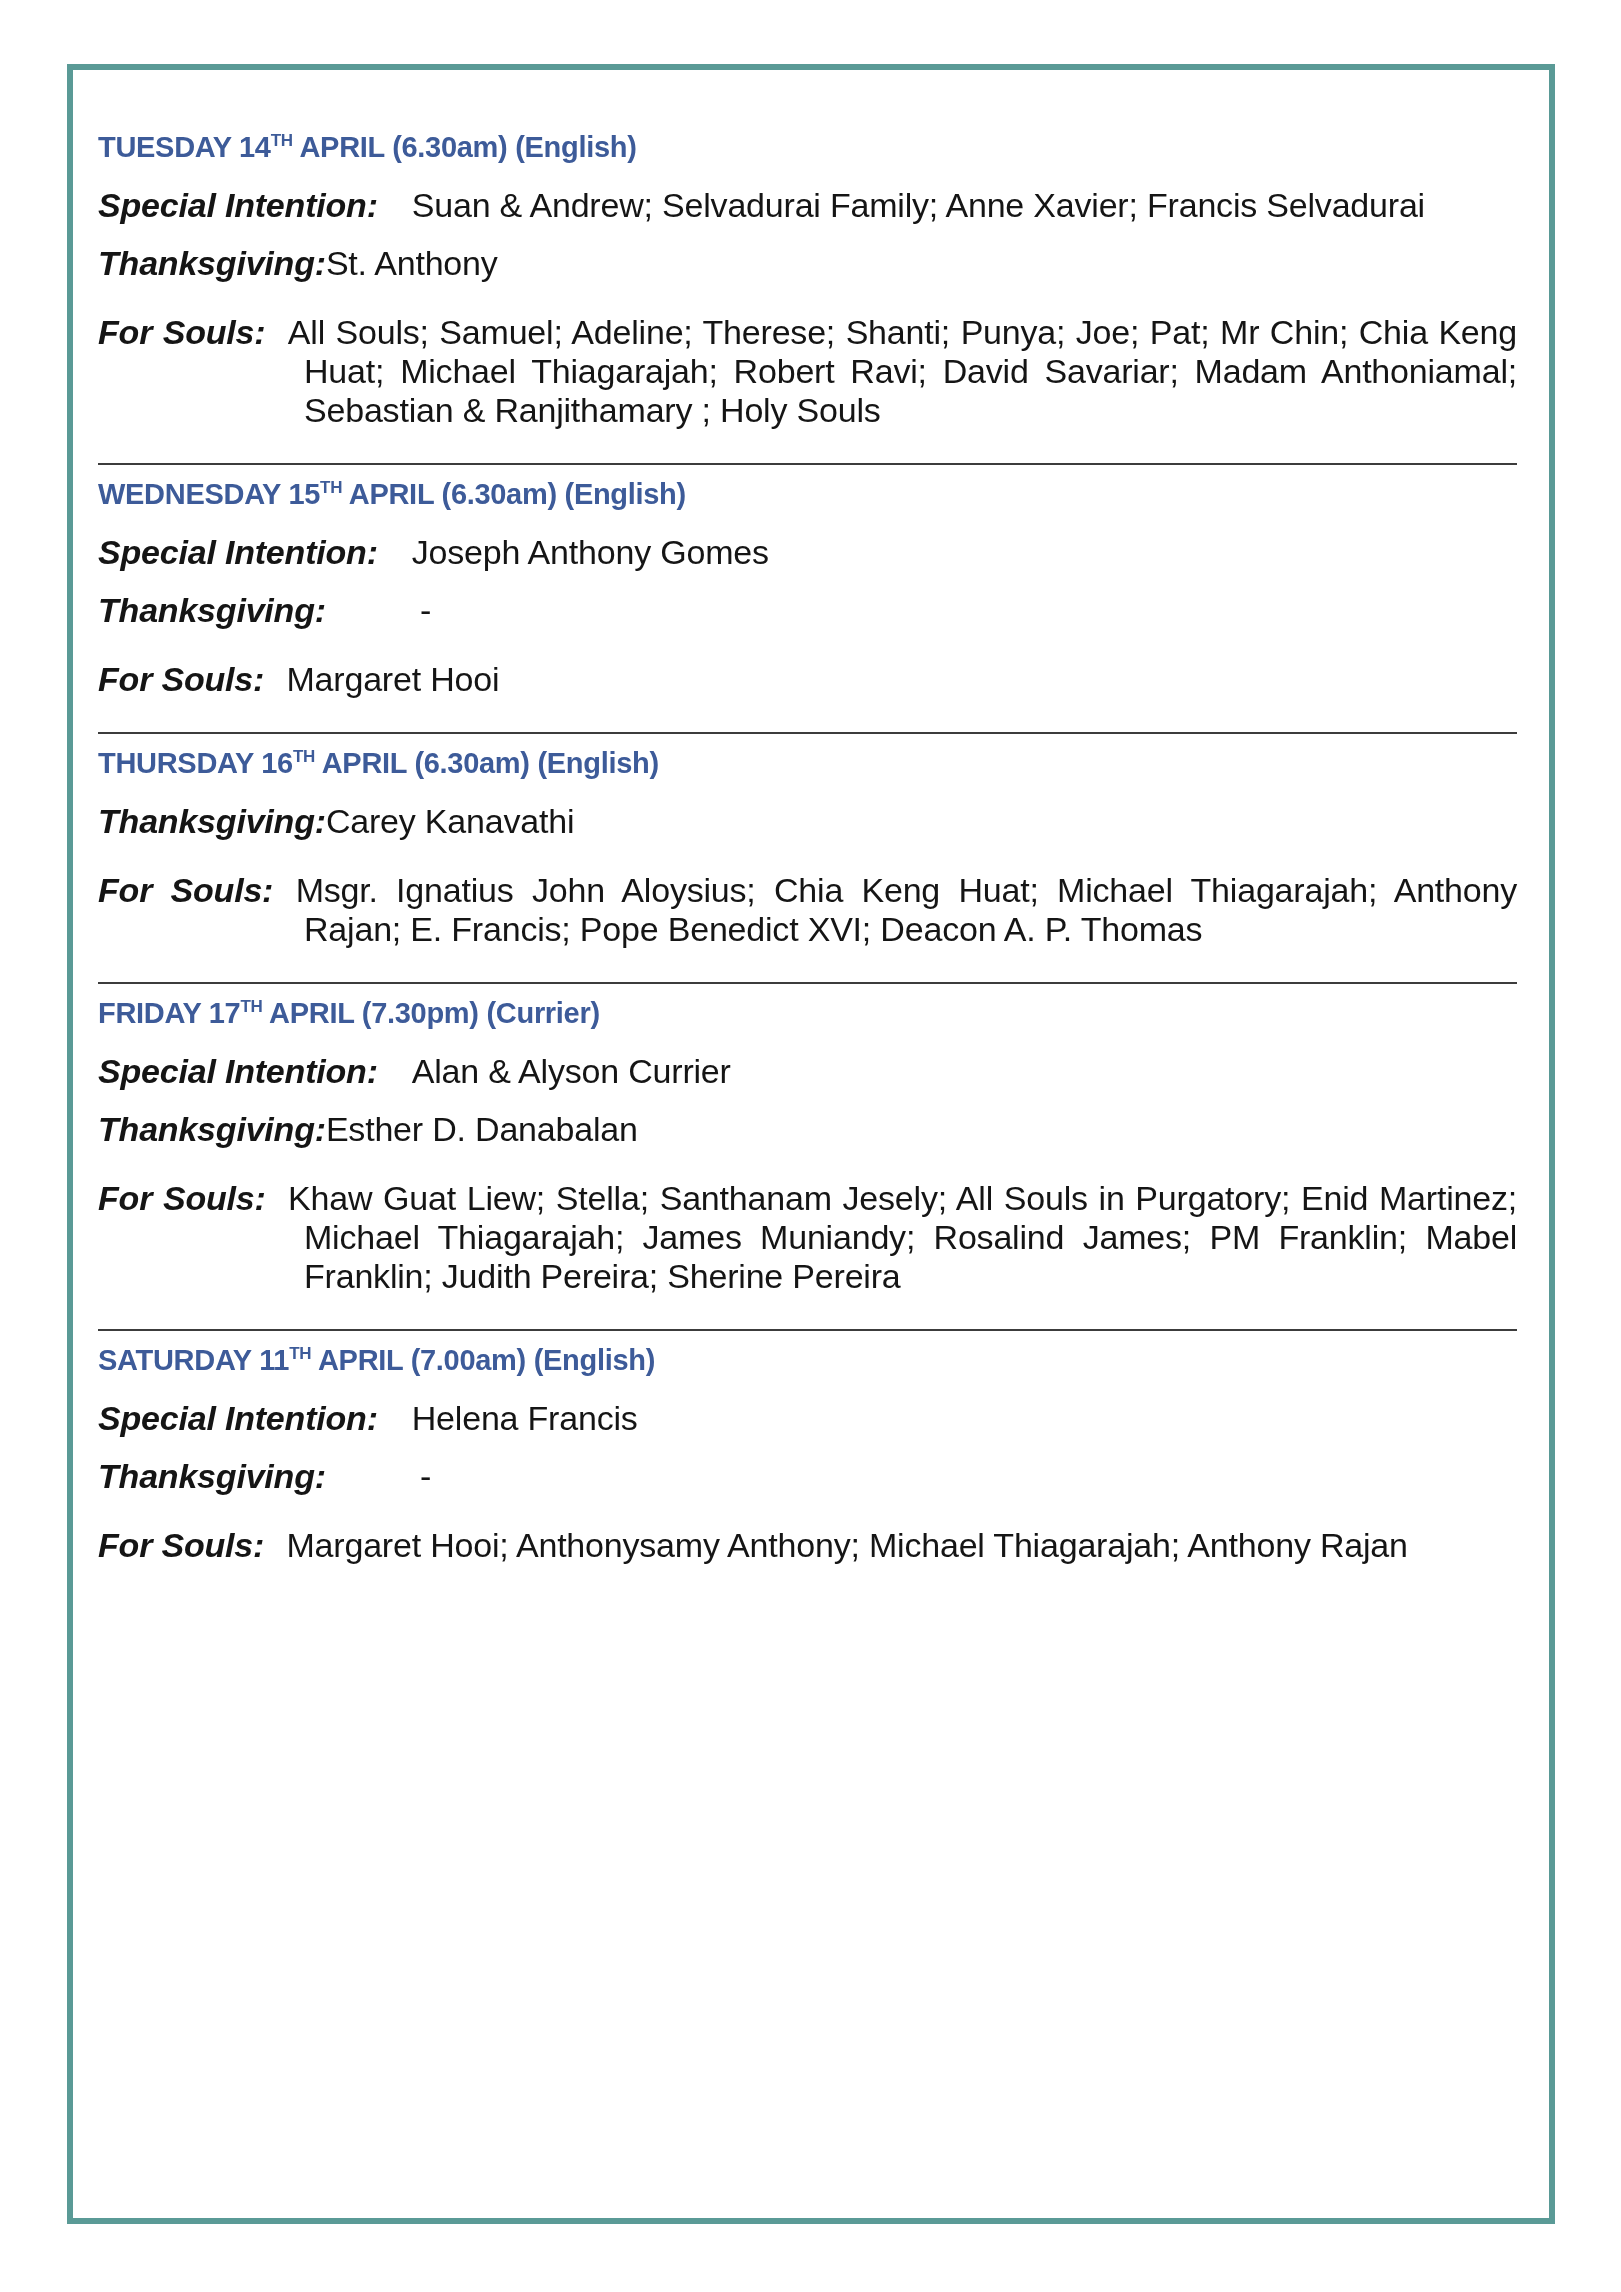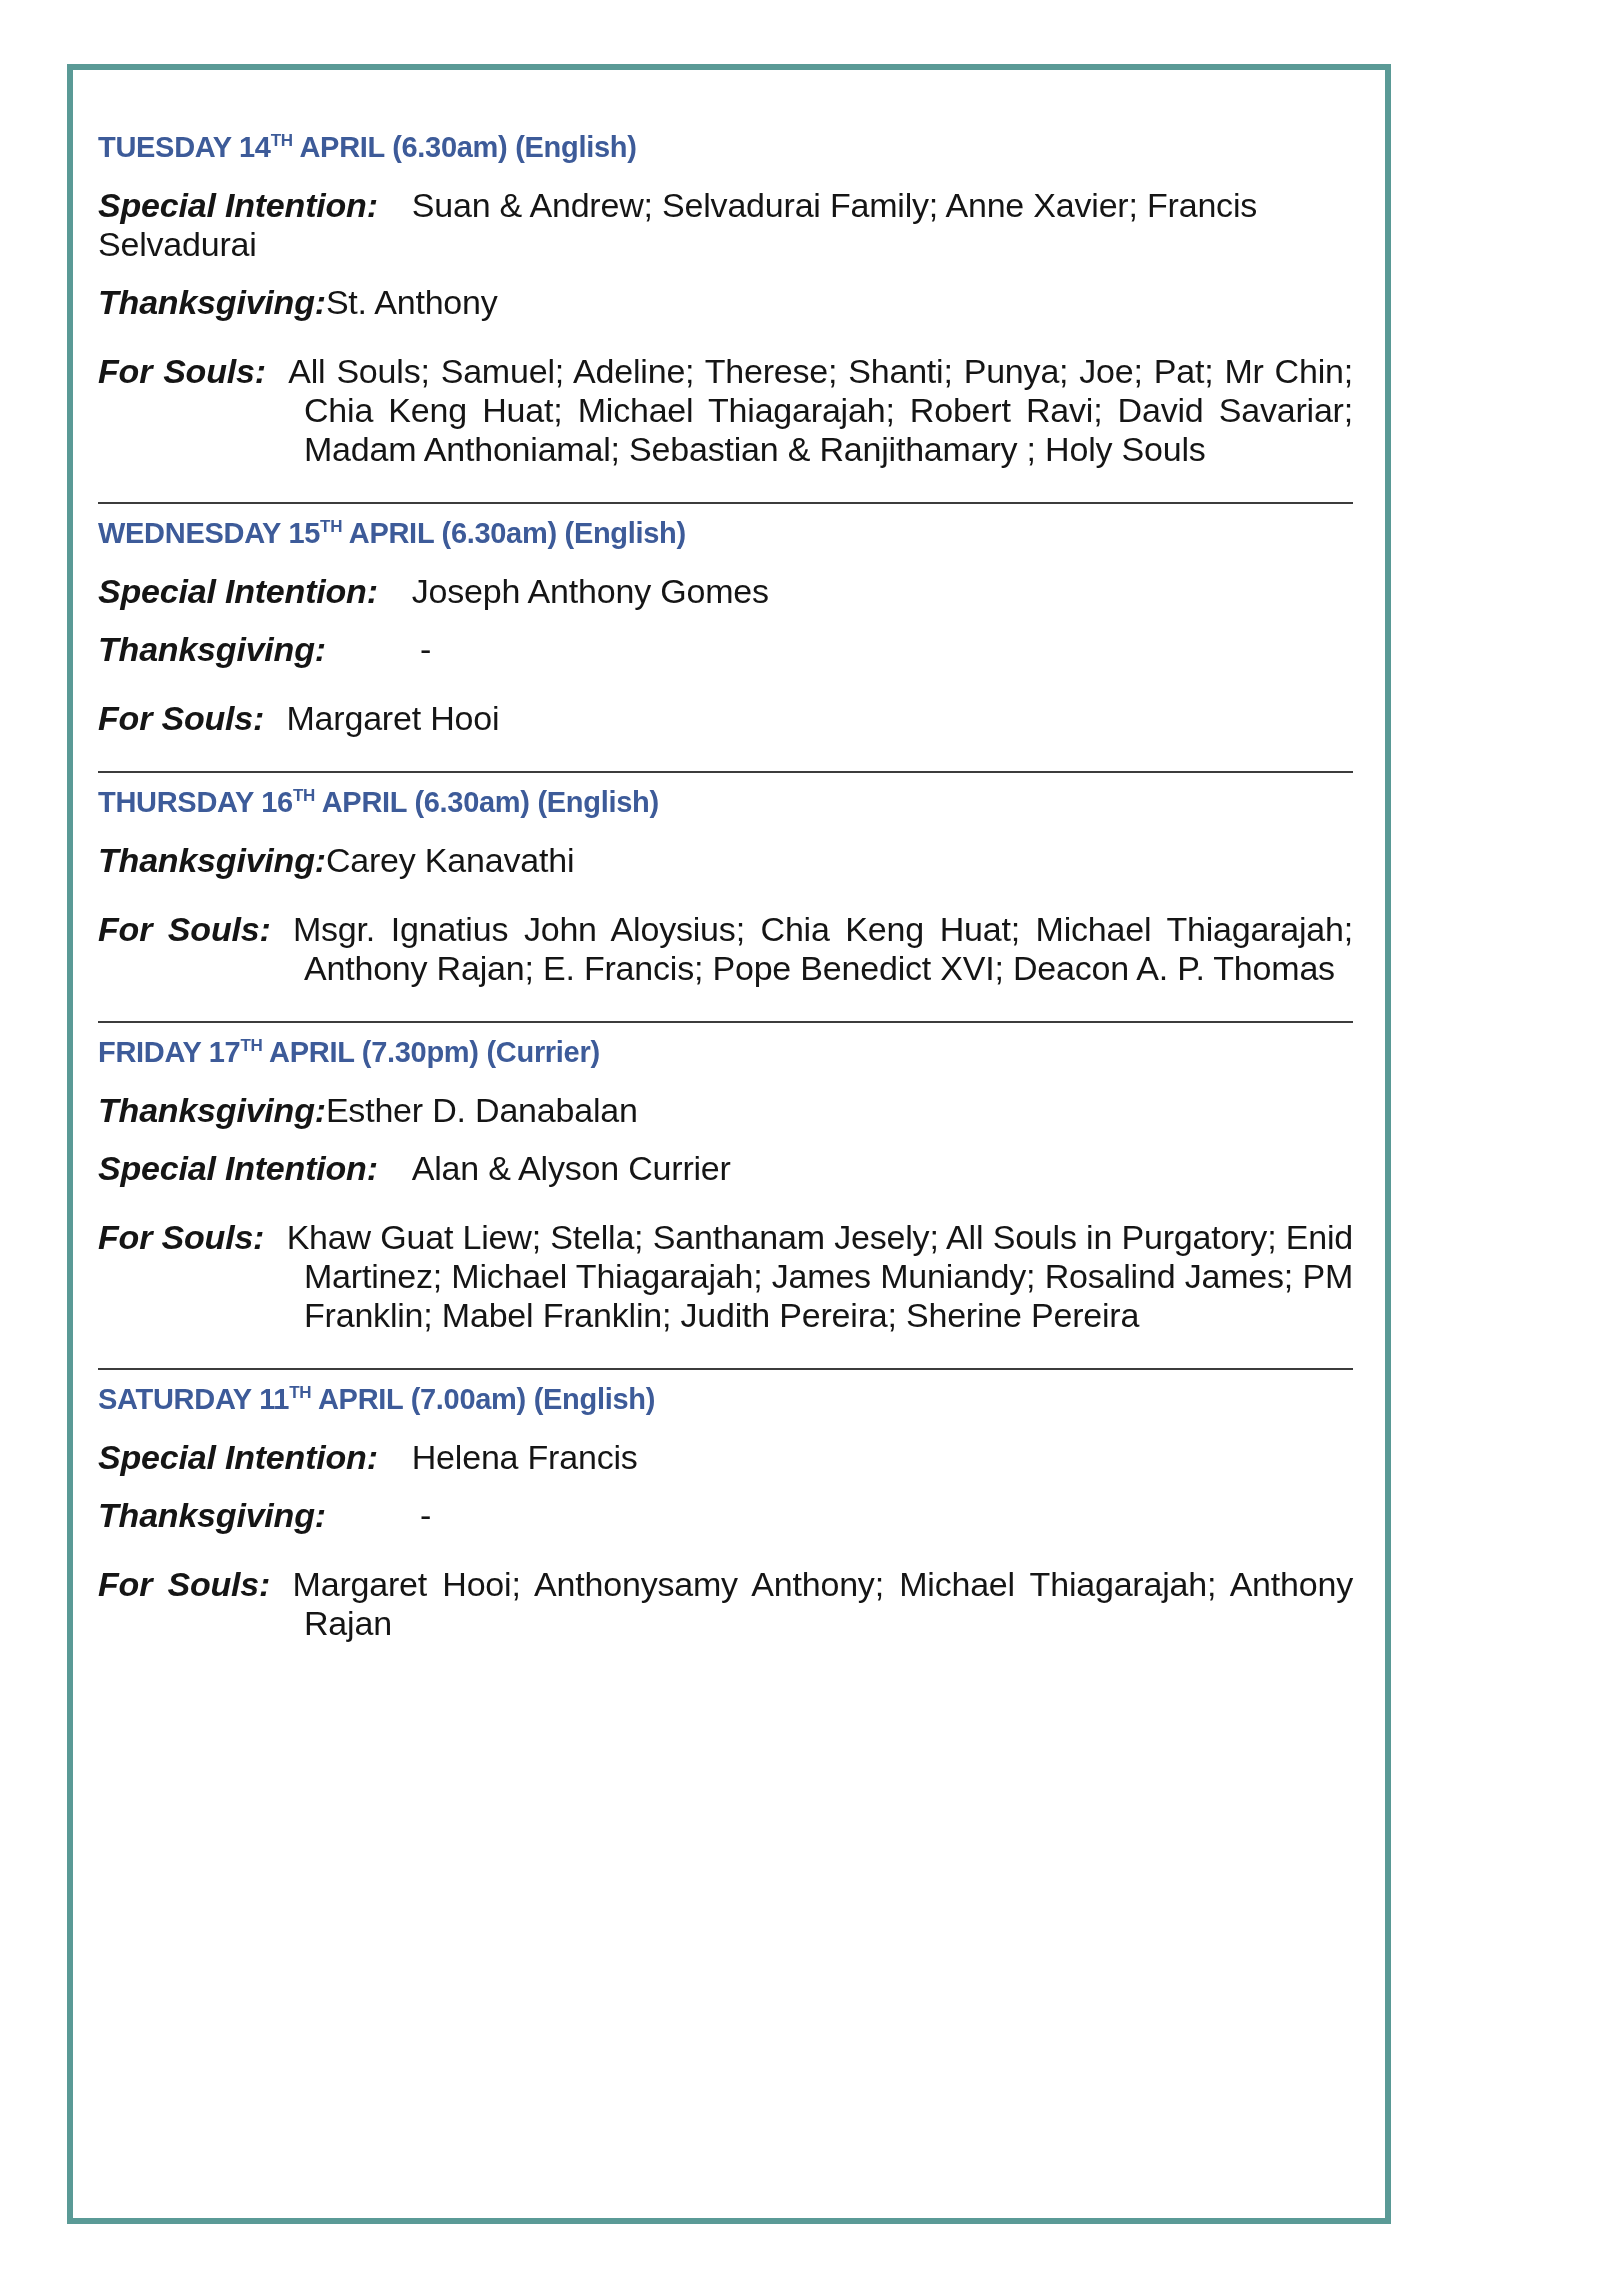--- a/index.html
+++ b/index.html
@@ -13,21 +13,21 @@
     height: 2293px;
     background: #ffffff;
     font-family: "Liberation Sans", sans-serif;
     color: #151515;
     overflow: hidden;
   }
   .frame {
     position: absolute;
     left: 67px;
     top: 64px;
-    width: 1324px;
+    width: 1488px;
     height: 2160px;
     box-sizing: border-box;
     border: 6.3px solid #5a9a96;
     background: #ffffff;
     padding: 58px 32px 0 25px;
   }
   .day-heading {
     margin: 9.9px 0 0 0;
     font-size: 29px;
     line-height: 39px;
@@ -93,22 +93,22 @@
     <section class="day">
       <hr class="divider">
       <h2 class="day-heading"><span>THURSDAY 16</span><sup>TH</sup><span> APRIL (6.30am) (English)</span></h2>
       <p class="line"><span class="label">Thanksgiving:</span><span class="tg-value">Carey Kanavathi</span></p>
       <p class="line souls"><span class="label souls-label">For Souls:</span><span>Msgr. Ignatius John Aloysius; Chia Keng Huat; Michael Thiagarajah; Anthony Rajan; E. Francis; Pope Benedict XVI; Deacon A. P. Thomas</span></p>
     </section>
 
     <section class="day">
       <hr class="divider">
       <h2 class="day-heading"><span>FRIDAY 17</span><sup>TH</sup><span> APRIL (7.30pm) (Currier)</span></h2>
+      <p class="line"><span class="label">Special Intention:</span><span class="si-value">Alan &amp; Alyson Currier</span></p>
       <p class="line"><span class="label">Thanksgiving:</span><span class="tg-value">Esther D. Danabalan</span></p>
-      <p class="line"><span class="label">Special Intention:</span><span class="si-value">Alan &amp; Alyson Currier</span></p>
       <p class="line souls"><span class="label souls-label">For Souls:</span><span>Khaw Guat Liew; Stella; Santhanam Jesely; All Souls in Purgatory; Enid Martinez; Michael Thiagarajah; James Muniandy; Rosalind James; PM Franklin; Mabel Franklin; Judith Pereira; Sherine Pereira</span></p>
     </section>
 
     <section class="day">
       <hr class="divider">
       <h2 class="day-heading"><span>SATURDAY 11</span><sup>TH</sup><span> APRIL (7.00am) (English)</span></h2>
       <p class="line"><span class="label">Special Intention:</span><span class="si-value">Helena Francis</span></p>
       <p class="line"><span class="label">Thanksgiving:</span><span class="tg-value tabbed">-</span></p>
       <p class="line souls"><span class="label souls-label">For Souls:</span><span>Margaret Hooi; Anthonysamy Anthony; Michael Thiagarajah; Anthony Rajan</span></p>
     </section>

